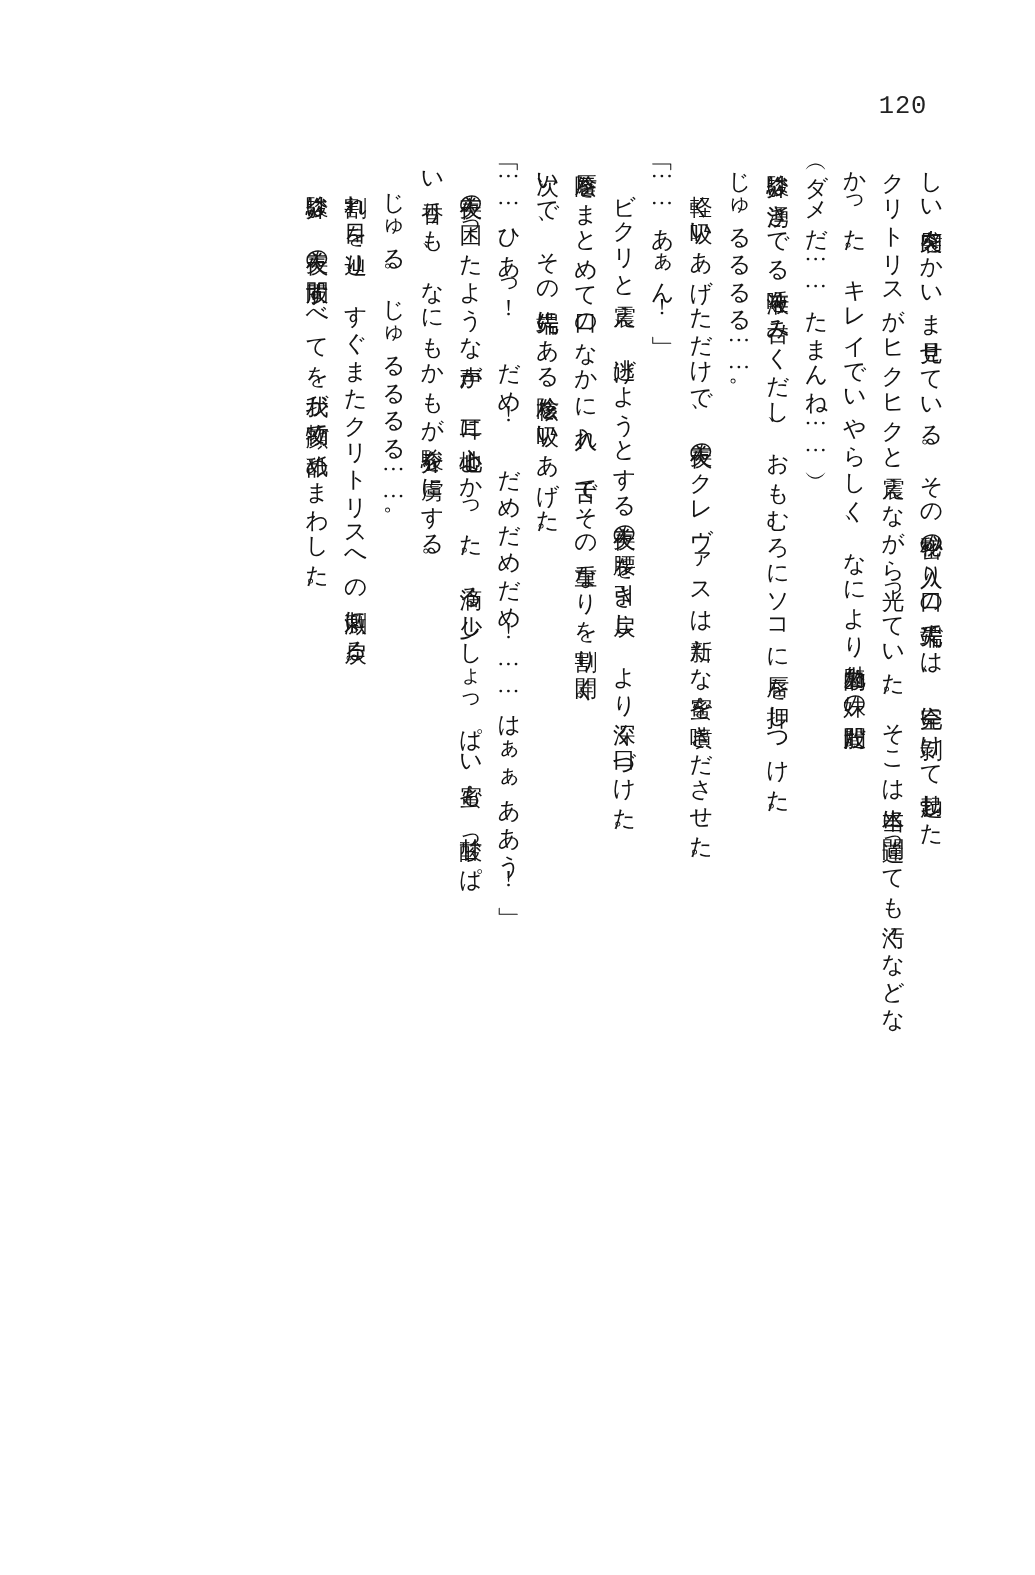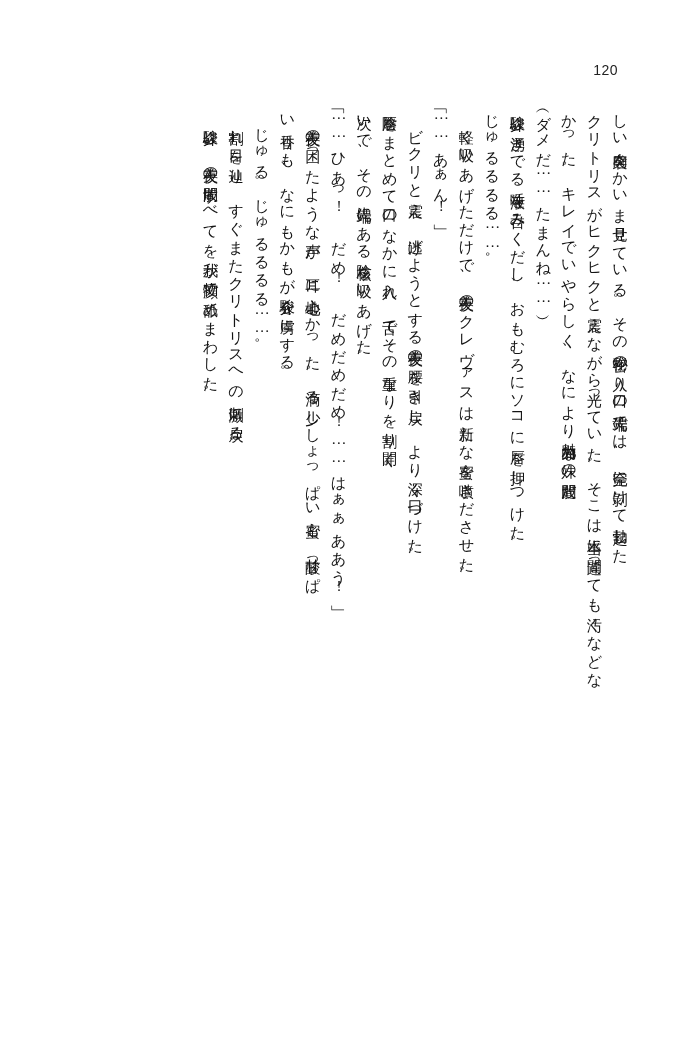--- a/index.html
+++ b/index.html
@@ -20,24 +20,24 @@
     position: absolute;
     inset: 0;
     background: #ffffff;
   }
 
   
   .page-number {
     position: absolute;
     top: 62px;
     right: 72px;
-    font-size: 14px;
+    font-size: 17px;
     letter-spacing: 0.5px;
     color: #222;
-    font-family: Liberation Sans, sans-serif;
+    font-family: Liberation Mono, monospace;
   }
 
   
   .text-block {
     position: absolute;
     top: 104px;
     right: 62px;
     left: 58px;
     height: 860px;
     display: flex;

